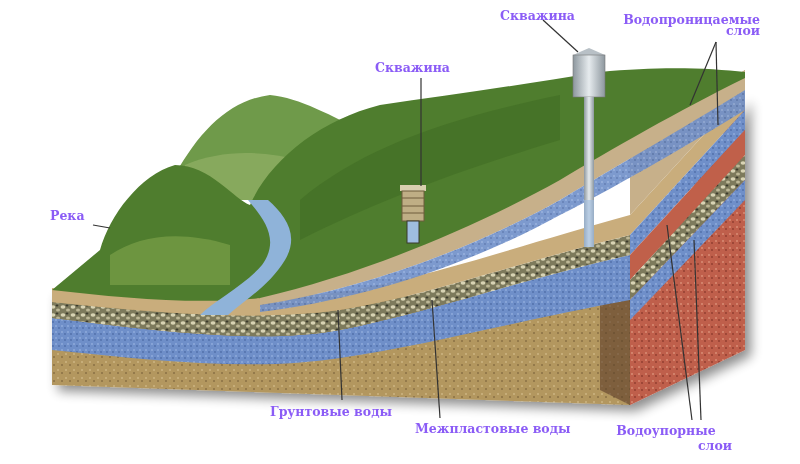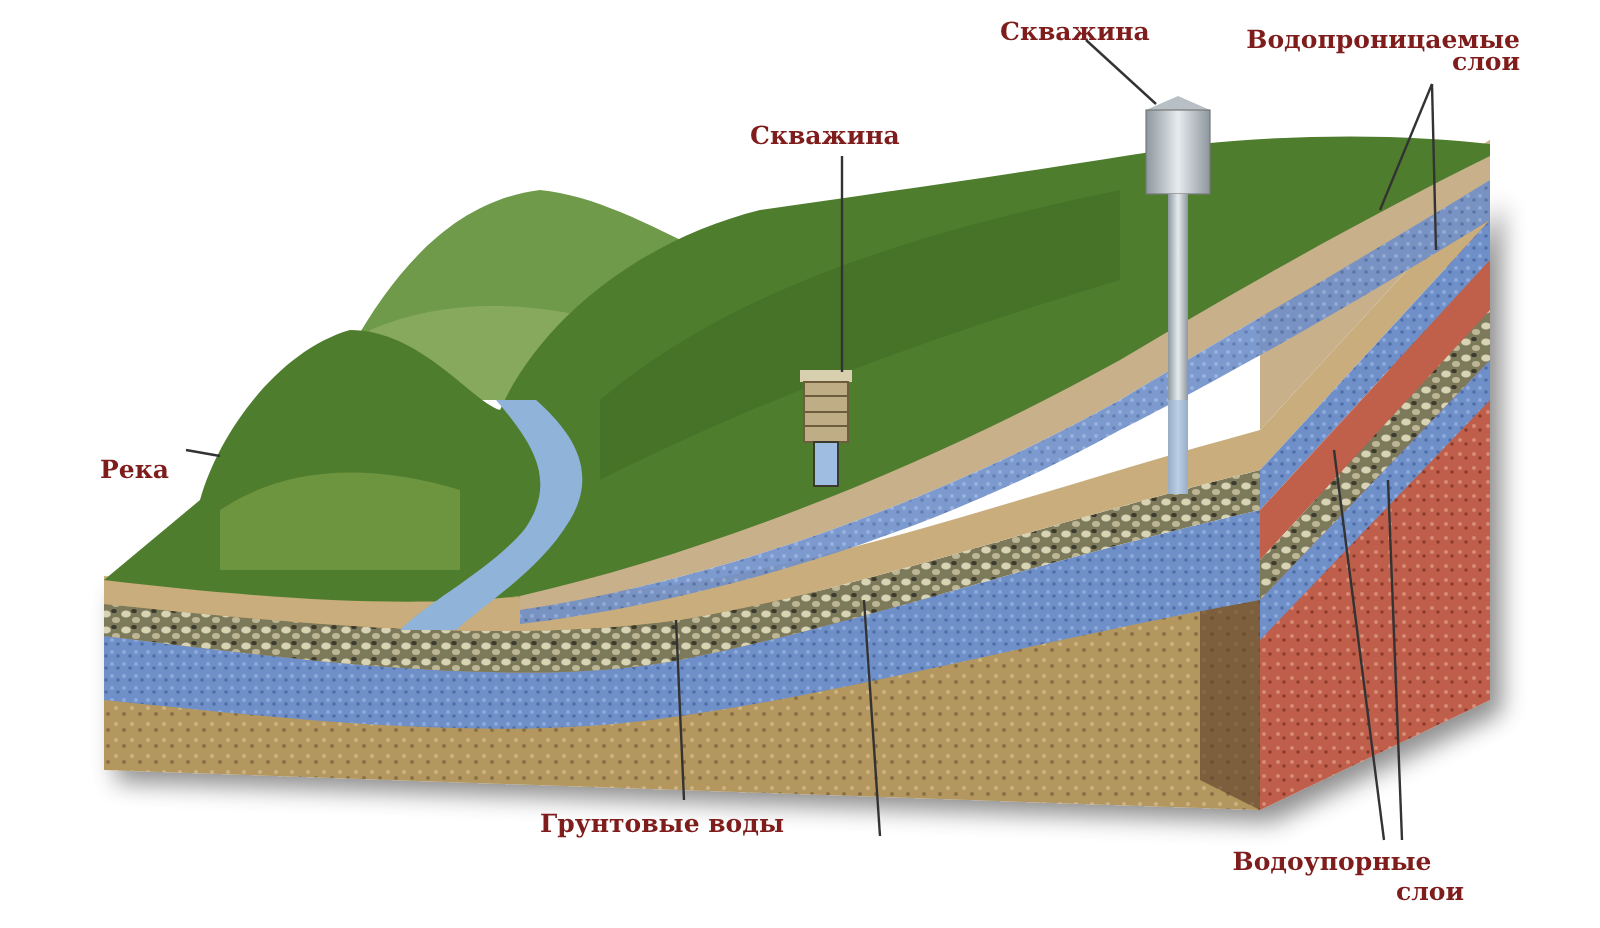--- a/index.html
+++ b/index.html
@@ -1,18 +1,18 @@
 <!DOCTYPE html>
 <html><head>
 <meta charset="utf-8">
 <style>
   html,body{margin:0;padding:0;background:#ffffff;}
   body{width:800px;height:464px;position:relative;overflow:hidden;font-family:"DejaVu Serif","Liberation Serif",serif;}
   #diagram{position:absolute;left:0;top:0;width:800px;height:464px;}
-  .lbl{position:absolute;font-family:"DejaVu Serif","Liberation Serif",serif;font-weight:bold;font-size:12.5px;color:#7f1d1d;white-space:nowrap;line-height:15px;}
+  .lbl{position:absolute;font-family:"DejaVu Serif","Liberation Serif",serif;font-weight:bold;font-size:12.5px;color:#8b5cf6;white-space:nowrap;line-height:15px;}
   .lbl.r{text-align:right;}
 </style>
 </head>
 <body>
 
 <div id="diagram">
   <svg width="800" height="464" viewBox="0 0 800 464">
     <defs>
       <filter id="shadow" x="-10%" y="-10%" width="130%" height="130%">
         <feGaussianBlur in="SourceAlpha" stdDeviation="6"></feGaussianBlur>
@@ -114,17 +114,18 @@
       <line x1="692" y1="420" x2="667" y2="225"></line>
       <line x1="701" y1="420" x2="694" y2="240"></line>
     </g>
   </svg>
 
   
   <div class="lbl" style="left:500px;top:8px;">Скважина</div>
   <div class="lbl r" style="left:598px;top:12px;width:162px;">Водопроницаемые</div>
   <div class="lbl r" style="left:598px;top:23px;width:162px;">слои</div>
   <div class="lbl" style="left:375px;top:60px;">Скважина</div>
-  <div class="lbl" style="left:50px;top:227px;">Река</div>
+  <div class="lbl" style="left:50px;top:208px;">Река</div>
   <div class="lbl" style="left:270px;top:404px;">Грунтовые воды</div>
+  <div class="lbl" style="left:415px;top:421px;">Межпластовые воды</div>
   <div class="lbl r" style="left:600px;top:423px;width:132px;text-align:center;">Водоупорные</div>
   <div class="lbl r" style="left:600px;top:438px;width:132px;">слои</div>
 </div>
 
 </body></html>

